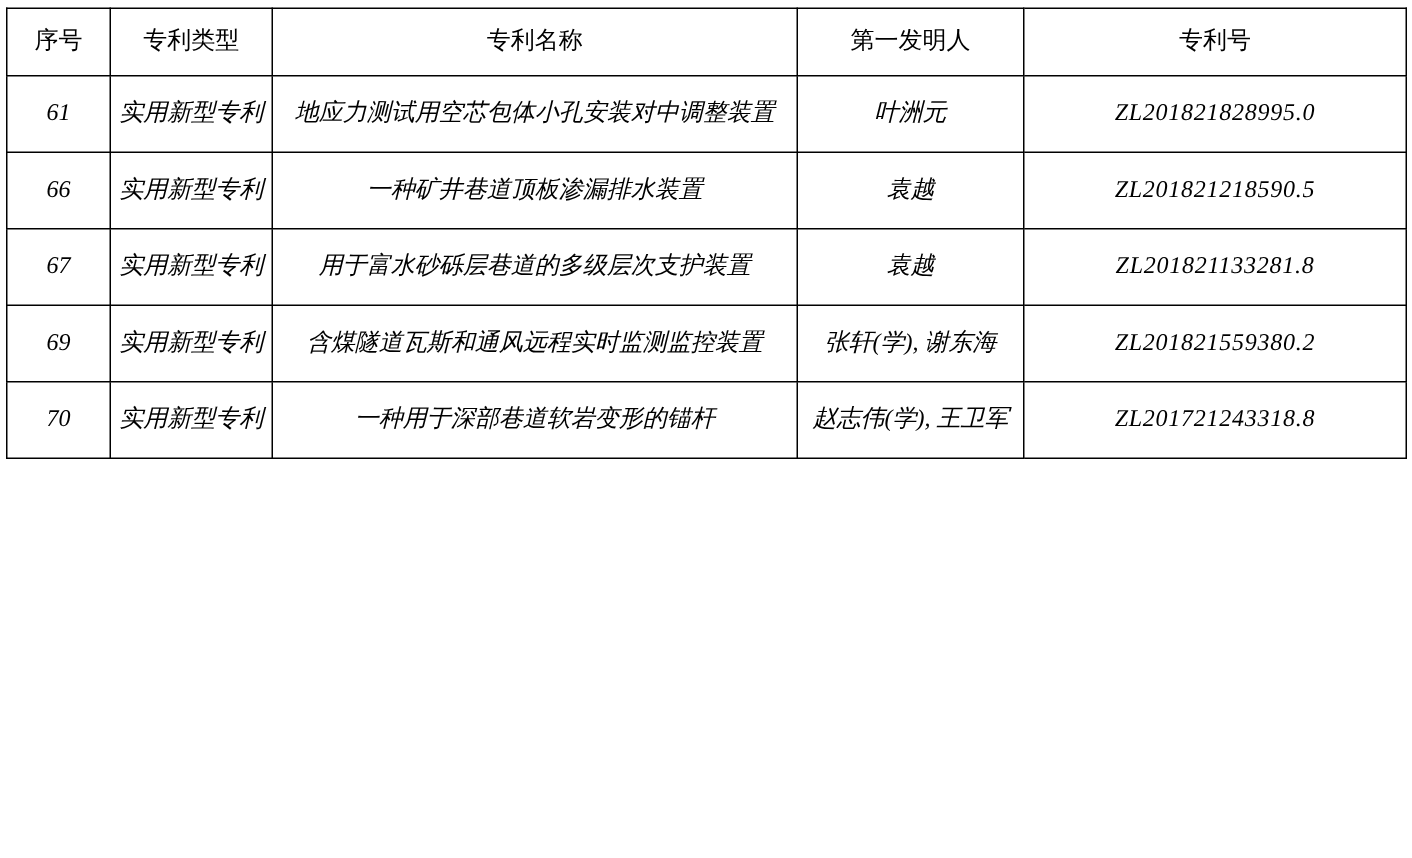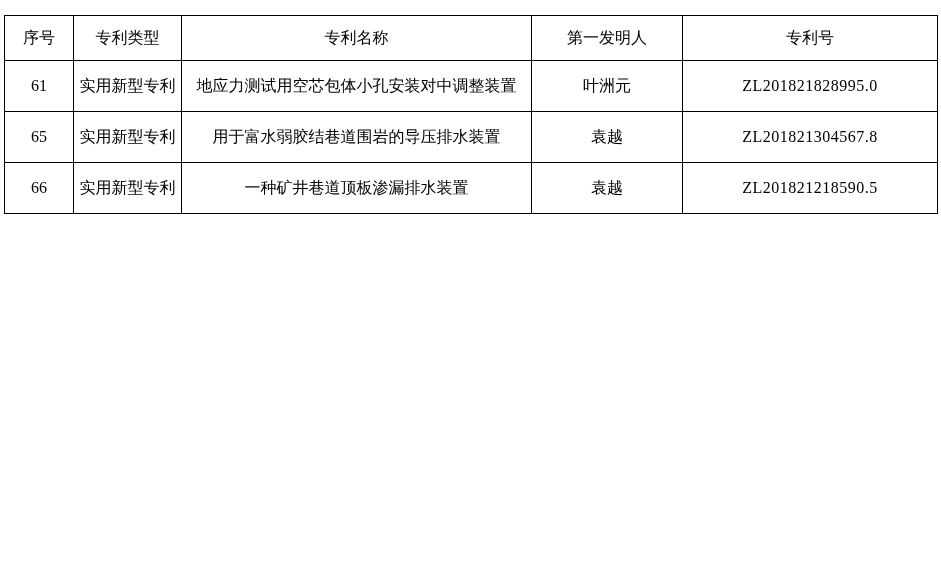--- a/index.html
+++ b/index.html
@@ -14,21 +14,21 @@
   .page {
     position: relative;
     width: 941px;
     height: 572px;
     background: #ffffff;
     overflow: hidden;
   }
   table.patent-table {
     position: absolute;
     left: 4px;
-    top: 15px;
+    top: 5px;
     width: 933px;
     border-collapse: collapse;
     table-layout: fixed;
     background: #ffffff;
   }
   table.patent-table th,
   table.patent-table td {
     border: 1px solid #000000;
     text-align: center;
     vertical-align: middle;
@@ -38,20 +38,21 @@
     padding: 2px 3px;
     overflow: hidden;
     word-break: break-all;
   }
   table.patent-table thead th {
     height: 40px;
     font-size: 16px;
   }
   table.patent-table tbody td {
     height: 46px;
+    font-style: italic;
   }
   .col-no      { width: 69px;  }
   .col-type    { width: 108px; }
   .col-name    { width: 350px; }
   .col-inventor{ width: 151px; }
   .col-patent  { width: 255px; }
   td.cell-patent-no {
     font-size: 15px;
     letter-spacing: 0.5px;
     font-family: "Liberation Serif", "DejaVu Serif", serif;
@@ -81,28 +82,42 @@
     </thead>
     <tbody id="table-body">
         <tr>
           <td class="cell-no">61</td>
           <td class="cell-type">实用新型专利</td>
           <td class="cell-name">地应力测试用空芯包体小孔安装对中调整装置</td>
           <td class="cell-inventor">叶洲元</td>
           <td class="cell-patent-no">ZL201821828995.0</td>
         </tr>
         <tr>
-          <td class="cell-no">65</td>
-          <td class="cell-type">实用新型专利</td>
-          <td class="cell-name">用于富水弱胶结巷道围岩的导压排水装置</td>
-          <td class="cell-inventor">袁越</td>
-          <td class="cell-patent-no">ZL201821304567.8</td>
-        </tr>
-        <tr>
           <td class="cell-no">66</td>
           <td class="cell-type">实用新型专利</td>
           <td class="cell-name">一种矿井巷道顶板渗漏排水装置</td>
           <td class="cell-inventor">袁越</td>
           <td class="cell-patent-no">ZL201821218590.5</td>
         </tr>
+        <tr>
+          <td class="cell-no">67</td>
+          <td class="cell-type">实用新型专利</td>
+          <td class="cell-name">用于富水砂砾层巷道的多级层次支护装置</td>
+          <td class="cell-inventor">袁越</td>
+          <td class="cell-patent-no">ZL201821133281.8</td>
+        </tr>
+        <tr>
+          <td class="cell-no">69</td>
+          <td class="cell-type">实用新型专利</td>
+          <td class="cell-name">含煤隧道瓦斯和通风远程实时监测监控装置</td>
+          <td class="cell-inventor">张轩(学), 谢东海</td>
+          <td class="cell-patent-no">ZL201821559380.2</td>
+        </tr>
+        <tr>
+          <td class="cell-no">70</td>
+          <td class="cell-type">实用新型专利</td>
+          <td class="cell-name">一种用于深部巷道软岩变形的锚杆</td>
+          <td class="cell-inventor">赵志伟(学), 王卫军</td>
+          <td class="cell-patent-no">ZL201721243318.8</td>
+        </tr>
       </tbody>
   </table>
 </div>
 
 </body></html>

